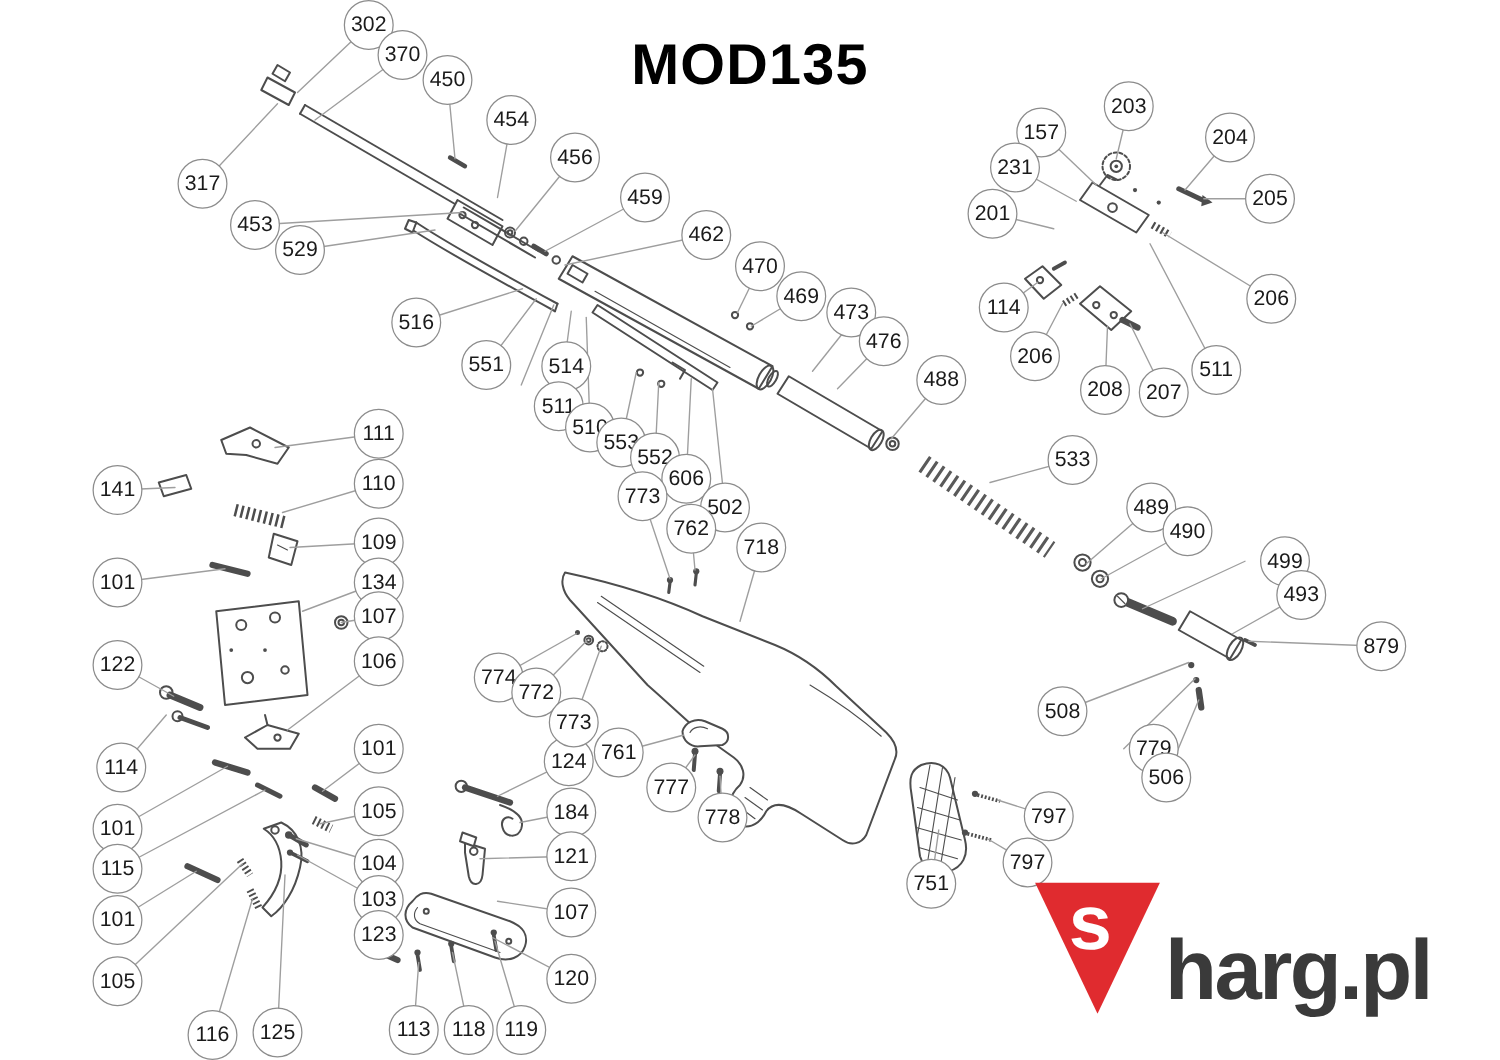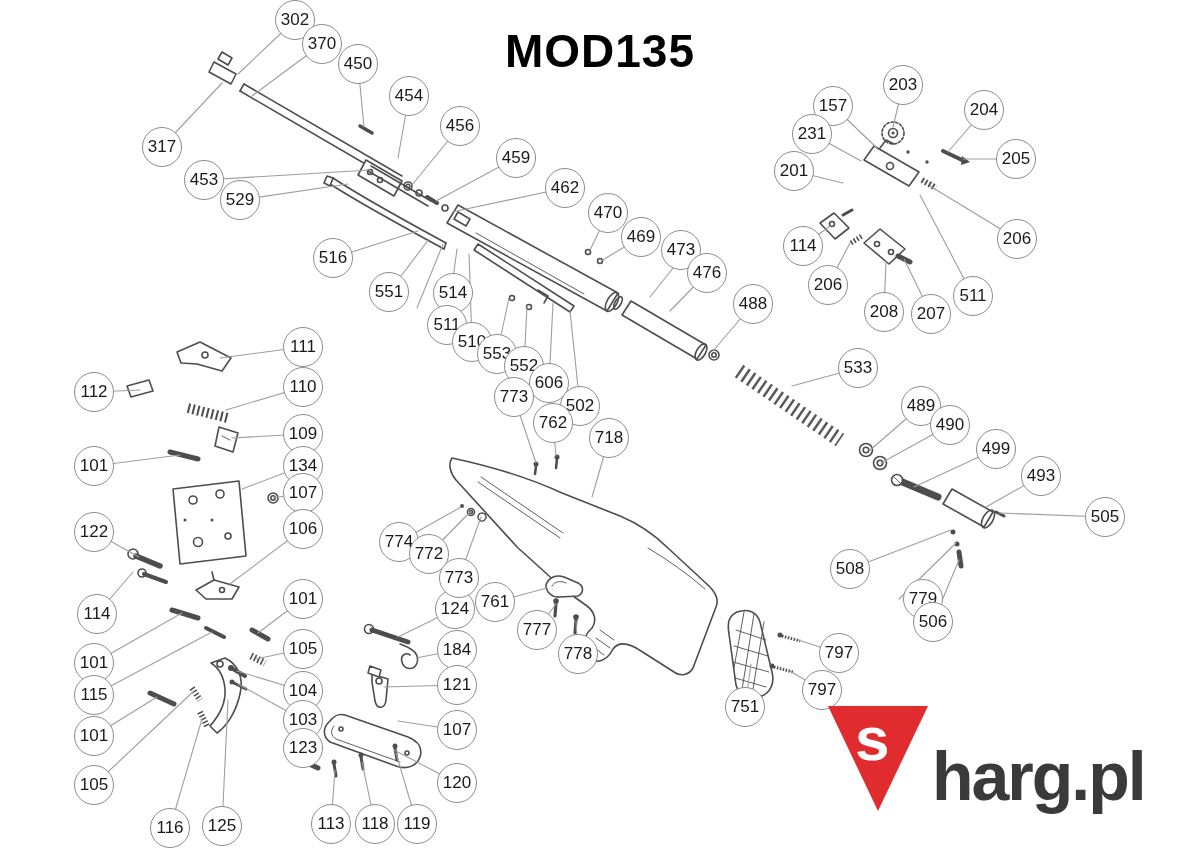--- a/index.html
+++ b/index.html
@@ -382,28 +382,28 @@
       <div class="callout" style="left: 996px; top: 139px;">205</div>
       <div class="callout" style="left: 997px; top: 219px;">206</div>
       <div class="callout" style="left: 783px; top: 226px;">114</div>
       <div class="callout" style="left: 808px; top: 265px;">206</div>
       <div class="callout" style="left: 864px; top: 292px;">208</div>
       <div class="callout" style="left: 911px; top: 294px;">207</div>
       <div class="callout" style="left: 953px; top: 276px;">511</div>
       <div class="callout" style="left: 838px; top: 348px;">533</div>
       <div class="callout" style="left: 901px; top: 386px;">489</div>
       <div class="callout" style="left: 930px; top: 405px;">490</div>
-      <div class="callout" style="left: 976px; top: 429px;">499</div>
+      <div class="callout" style="left: 1008px; top: 429px;">499</div>
       <div class="callout" style="left: 1021px; top: 456px;">493</div>
-      <div class="callout" style="left: 1085px; top: 497px;">505</div>
+      <div class="callout" style="left: 1085px; top: 497px;">879</div>
       <div class="callout" style="left: 830px; top: 549px;">508</div>
       <div class="callout" style="left: 858px; top: 579px; margin-left: 45px;">779</div>
       <div class="callout" style="left: 913px; top: 602px;">506</div>
       <div class="callout" style="left: 283px; top: 327px;">111</div>
-      <div class="callout" style="left: 74px; top: 372px;">112</div>
+      <div class="callout" style="left: 74px; top: 372px;">141</div>
       <div class="callout" style="left: 283px; top: 367px;">110</div>
       <div class="callout" style="left: 283px; top: 414px;">109</div>
       <div class="callout" style="left: 74px; top: 446px;">101</div>
       <div class="callout" style="left: 283px; top: 446px;">134</div>
       <div class="callout" style="left: 283px; top: 473px;">107</div>
       <div class="callout" style="left: 283px; top: 509px;">106</div>
       <div class="callout" style="left: 74px; top: 512px;">122</div>
       <div class="callout" style="left: 77px; top: 594px;">114</div>
       <div class="callout" style="left: 74px; top: 643px;">101</div>
       <div class="callout" style="left: 74px; top: 675px;">115</div>

